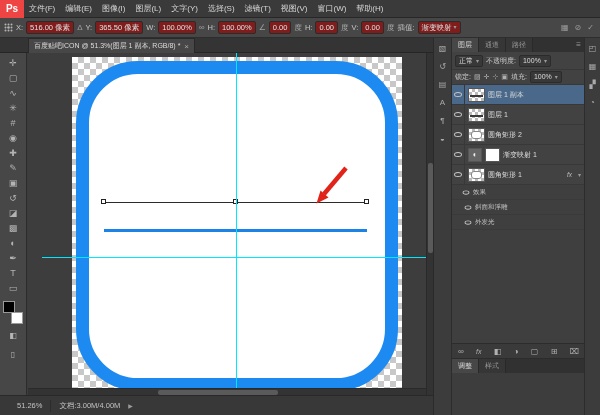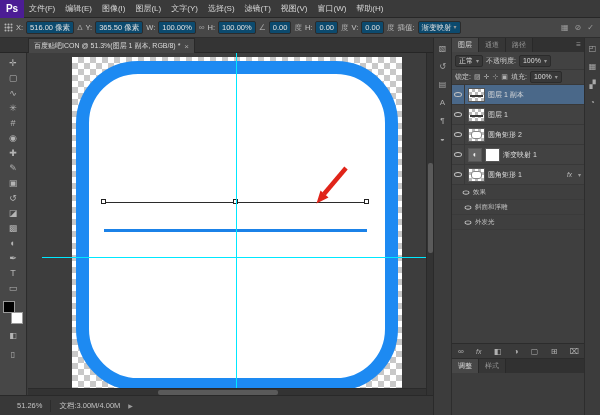--- a/index.html
+++ b/index.html
@@ -1,28 +1,28 @@
 <!DOCTYPE html>
 <html><head>
 <meta charset="utf-8">
 <style>
   html,body{margin:0;padding:0;background:#222;}
   *{box-sizing:border-box;font-family:"Liberation Sans","DejaVu Sans",sans-serif;}
   #app{position:relative;width:600px;height:415px;background:#3c3c3c;overflow:hidden;color:#ccc;}
 
   
   .menubar{position:absolute;left:0;top:0;width:600px;height:18px;background:#3a3a3a;border-bottom:1px solid #272727;display:flex;align-items:center;}
-  .ps-logo{width:24px;height:18px;background:#4c1d95;color:#fff;font-weight:bold;font-size:10px;display:flex;align-items:center;justify-content:center;}
+  .ps-logo{width:24px;height:18px;background:#ef4444;color:#fff;font-weight:bold;font-size:10px;display:flex;align-items:center;justify-content:center;}
   .menu-item{padding:0 5px;color:#d6d6d6;font-size:8px;line-height:18px;white-space:nowrap;}
 
   
   .optionsbar{position:absolute;left:0;top:18px;width:600px;height:20px;background:#474747;border-bottom:1px solid #2e2e2e;display:flex;align-items:center;gap:3px;padding:0 4px;font-size:7.5px;color:#c5c5c5;white-space:nowrap;}
   .opt-label{color:#c5c5c5;}
   .unit{color:#b5b5b5;}
-  .field{background:#0c4a6e;border:1px solid #2b2b2b;border-radius:2px;height:13px;line-height:11px;padding:0 3px;color:#e0e0e0;display:inline-flex;align-items:center;gap:2px;}
+  .field{background:#7f1d1d;border:1px solid #2b2b2b;border-radius:2px;height:13px;line-height:11px;padding:0 3px;color:#e0e0e0;display:inline-flex;align-items:center;gap:2px;}
   .opt-icon{color:#9f9f9f;font-size:8px;display:inline-flex;align-items:center;}
   .opt-right{margin-left:auto;display:flex;gap:6px;align-items:center;padding-right:2px;}
   .caret{font-size:6px;color:#999;}
 
   
   .tabbar{position:absolute;left:0;top:38px;width:433px;height:15px;background:#343434;border-bottom:1px solid #262626;}
   .doc-tab{position:absolute;left:28px;top:0;height:15px;background:#474747;border:1px solid #292929;border-bottom:none;display:flex;align-items:center;gap:4px;padding:0 5px;font-size:7px;color:#dcdcdc;white-space:nowrap;}
   .tab-close{color:#aaa;font-size:8px;}
 
   

